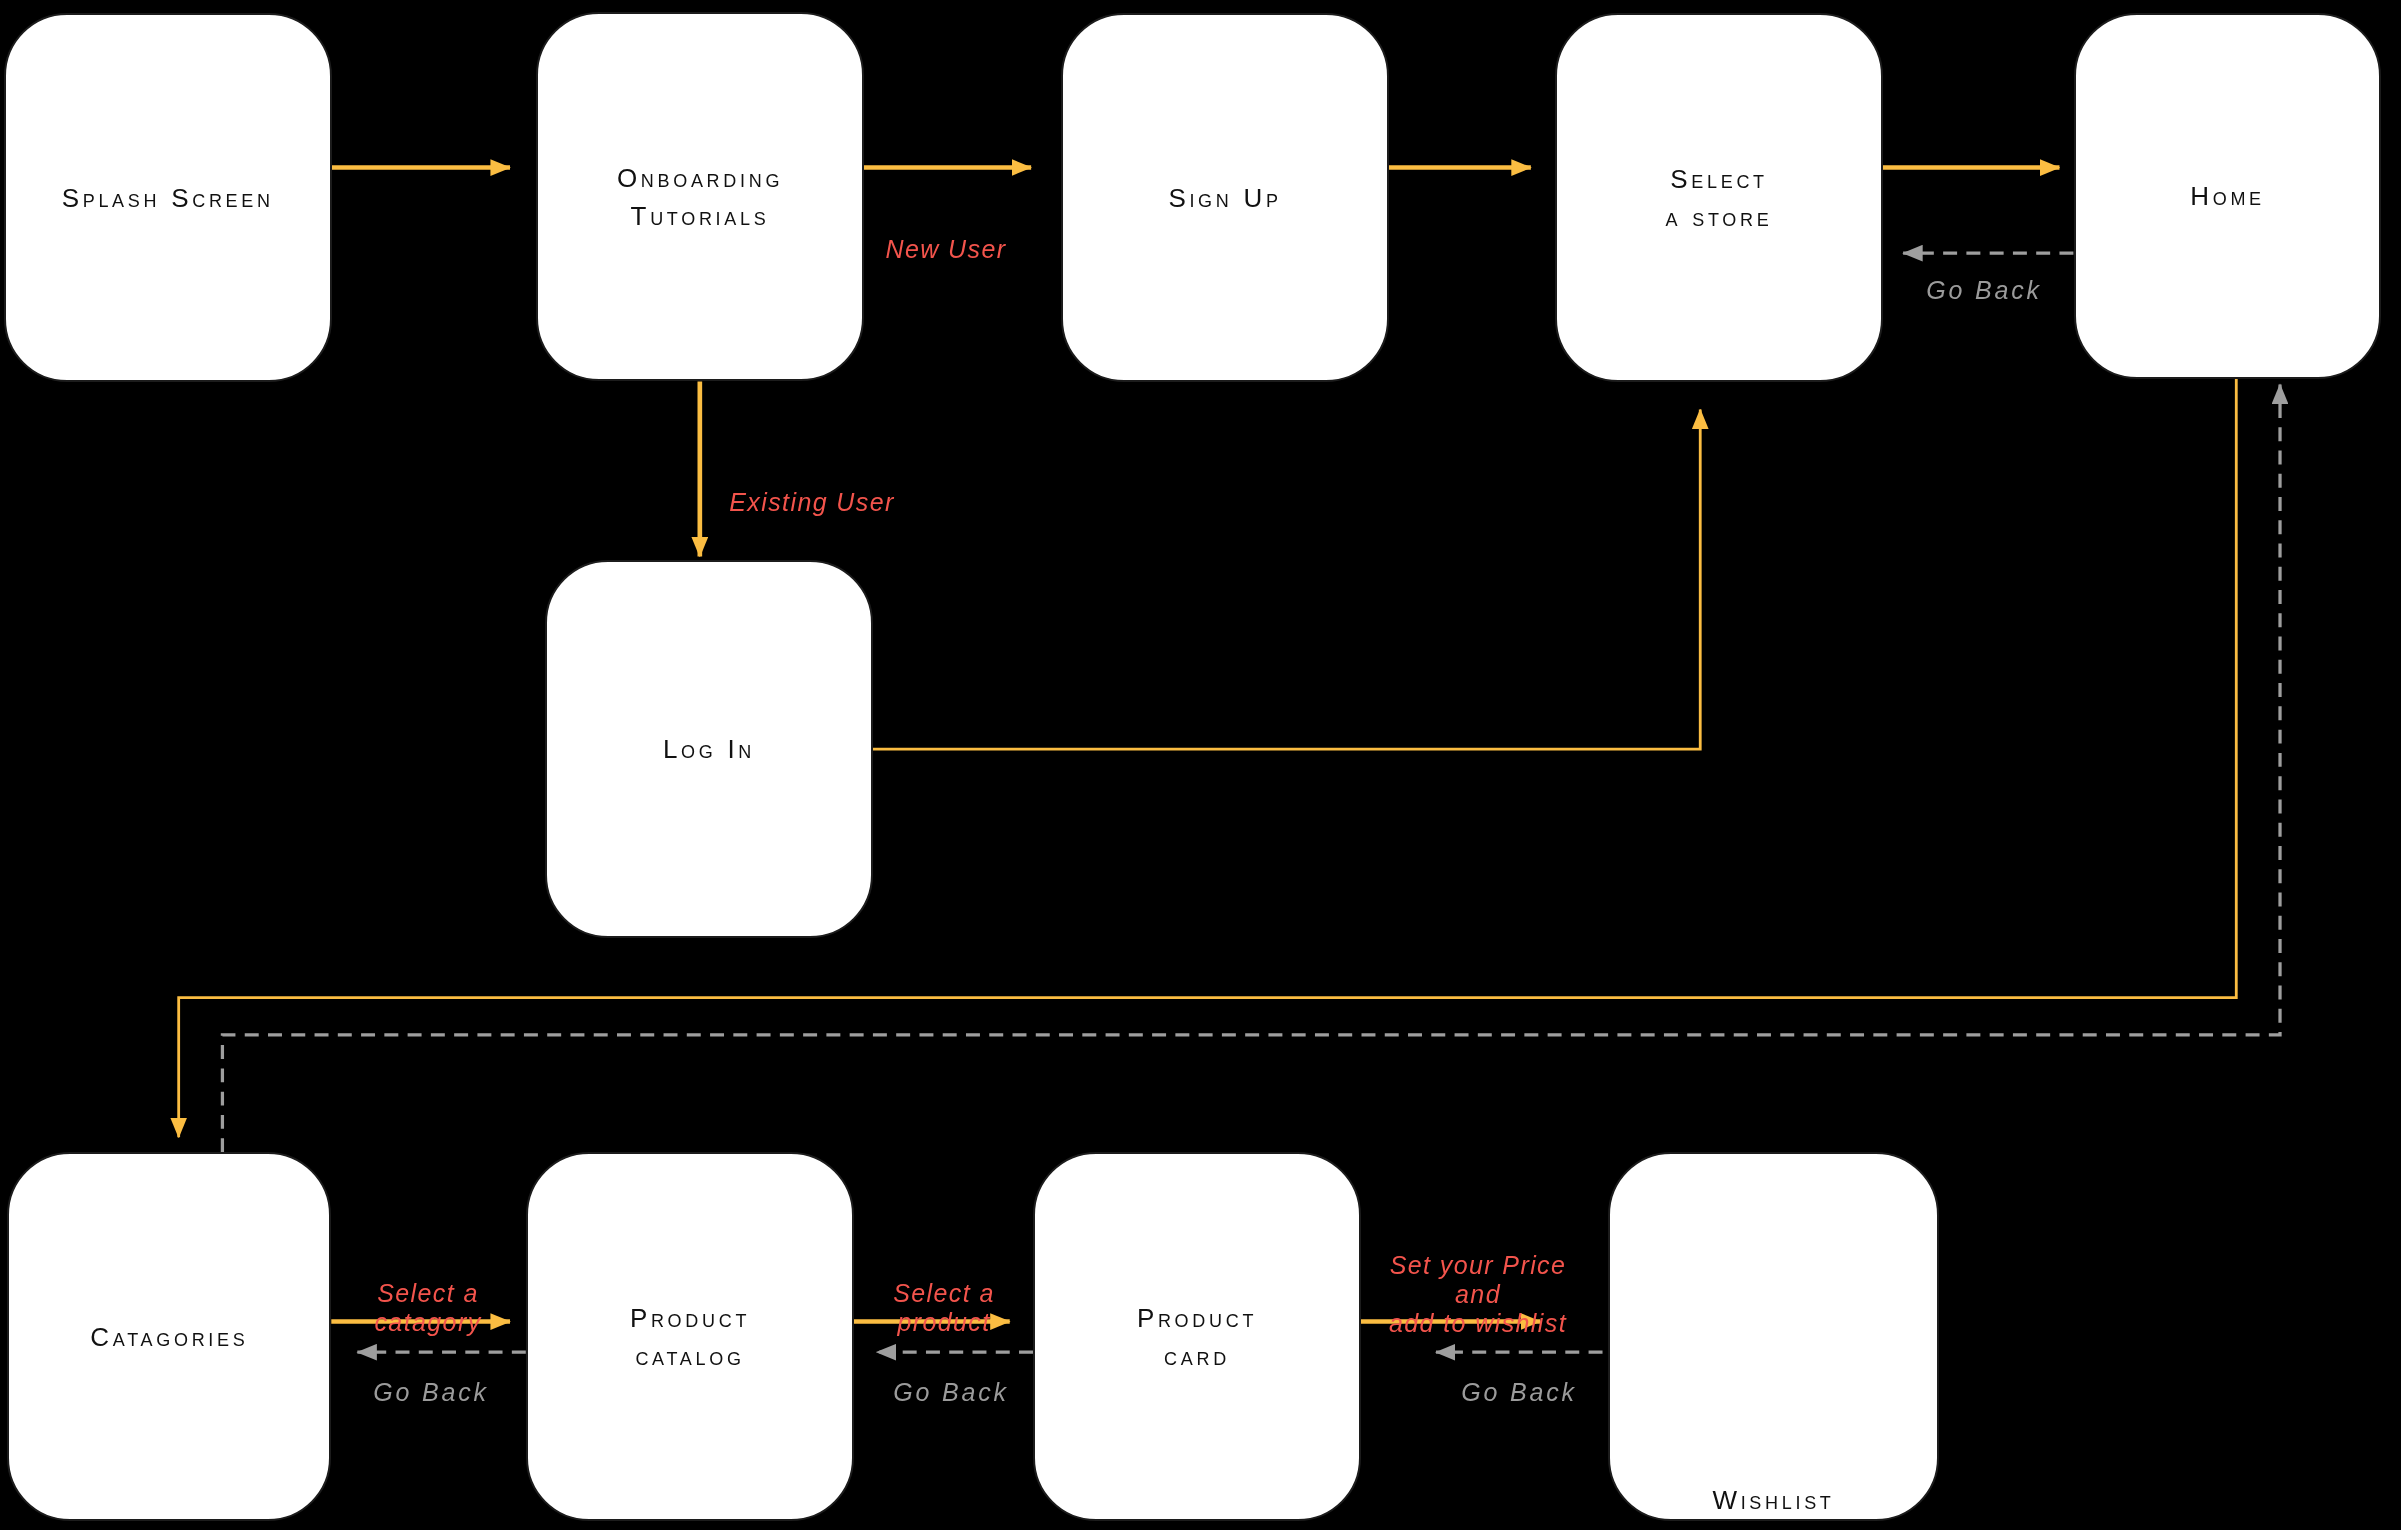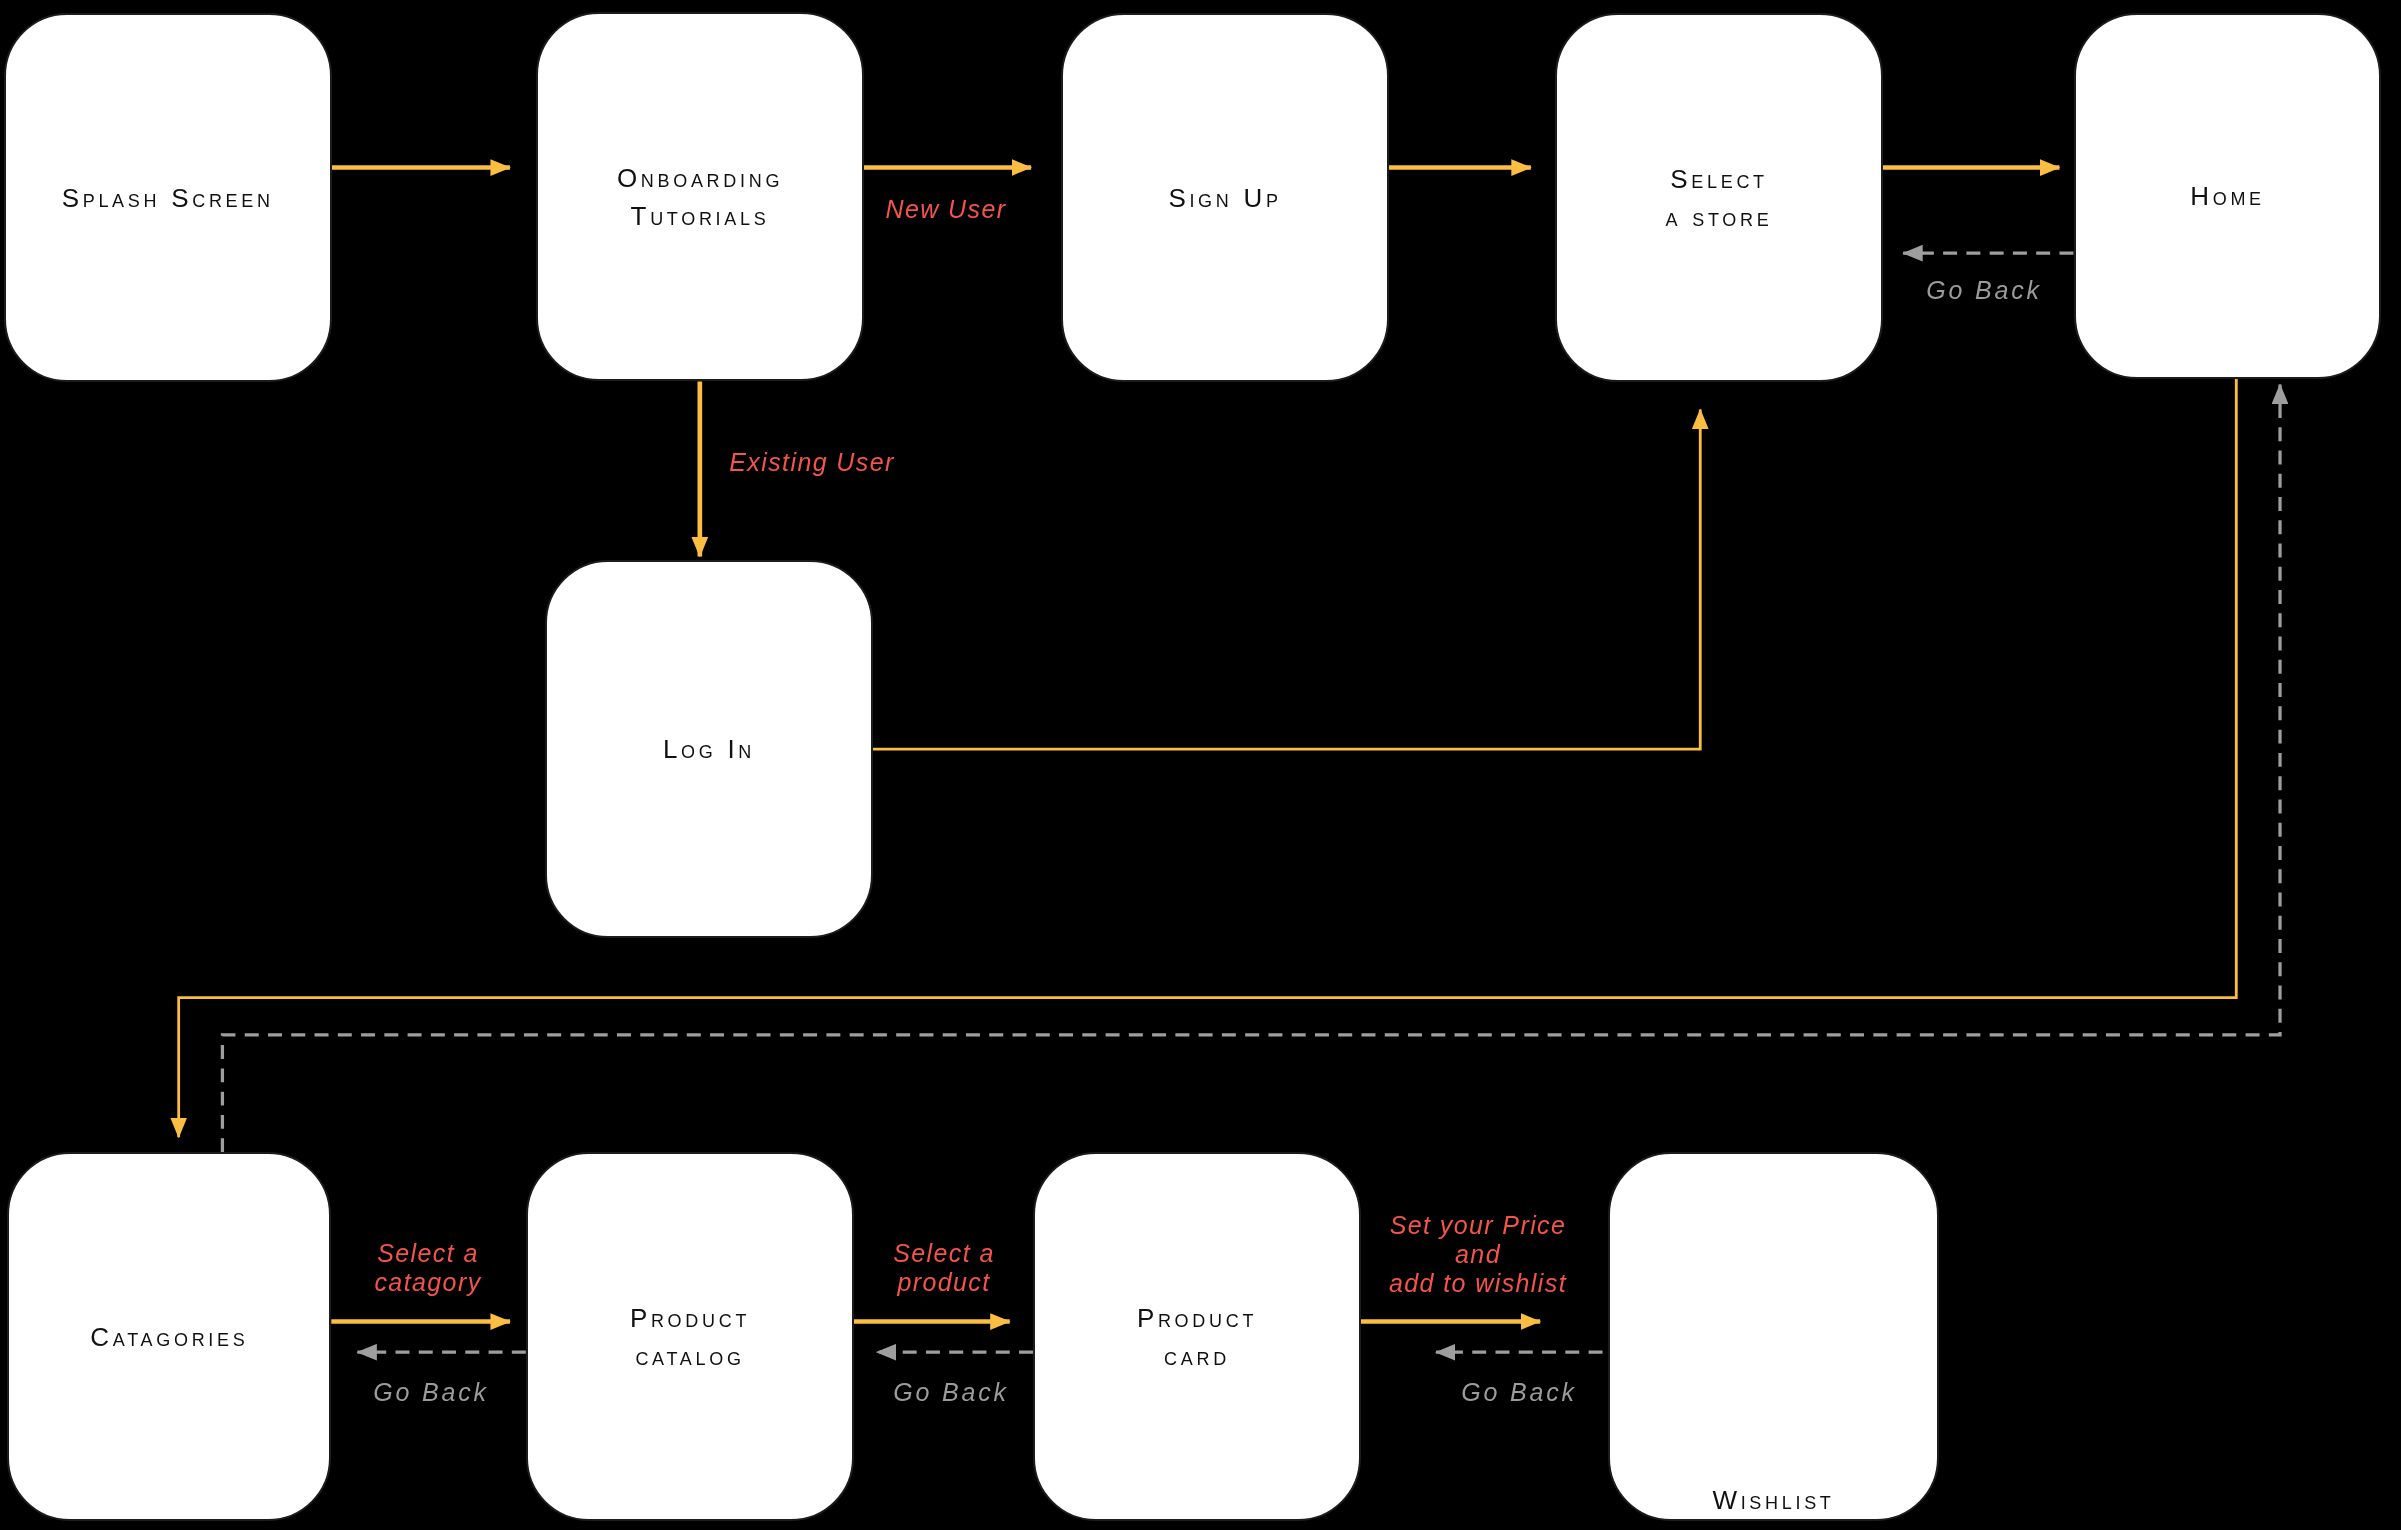--- a/index.html
+++ b/index.html
@@ -48,21 +48,21 @@
     position:absolute;
     transform:translateX(-50%);
     font-style:italic;
     font-size:25px;
     line-height:29px;
     letter-spacing:1.4px;
     text-align:center;
     white-space:nowrap;
   }
   .el span{display:block;}
-  .el.red {color:#F3544C;}
+  .el.red {color:#F3544C;margin-top:40px;}
   .el.gray{color:#9B9B9B;letter-spacing:2.8px;}
 
   .l-new-user      {left:946px; top:195px;}
   .l-existing-user {left:812px;  top:448px;}
   .l-go-back-store {left:1984px; top:276px;}
   .l-sel-catagory  {left:428px;  top:1239px;}
   .l-go-back-cat   {left:431px;  top:1378px;}
   .l-sel-product   {left:944px; top:1239px;}
   .l-go-back-pcat  {left:951px; top:1378px;}
   .l-set-price     {left:1478px; top:1211px;}

